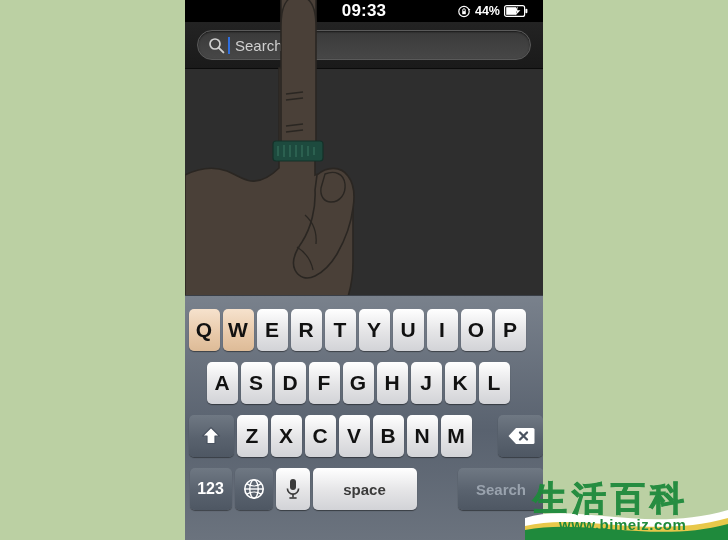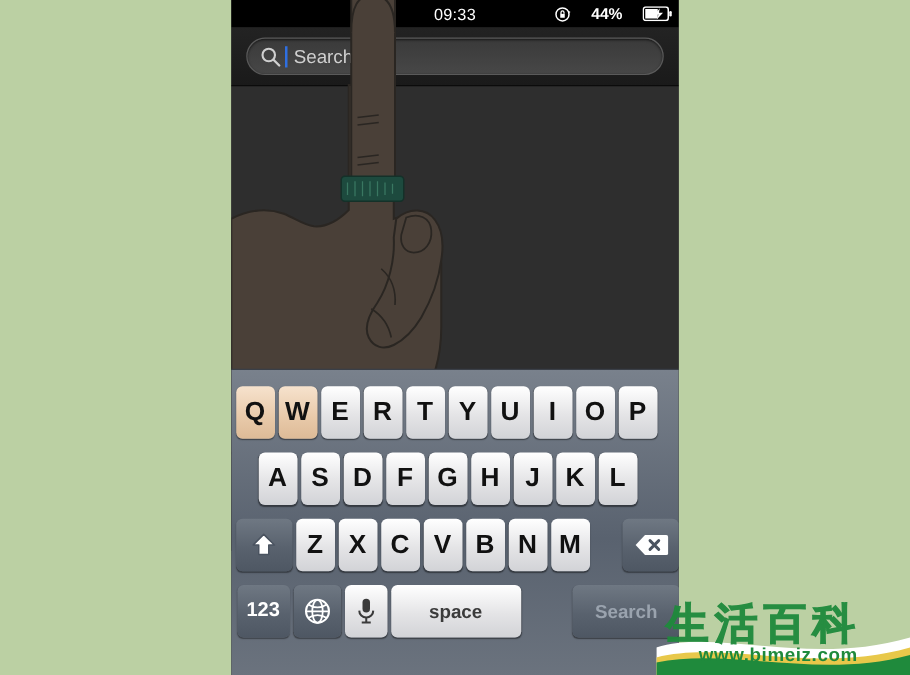--- a/index.html
+++ b/index.html
@@ -51,30 +51,30 @@
     align-items: center;
     gap: 21px;
     padding-left: 6px;
     flex: 0 0 auto;
     margin-top: 44px;
   }
   .sb-center {
     position: absolute;
     left: 0; right: 0;
     text-align: center;
-    font-size: 13px;
-    font-weight: normal;
+    font-size: 17px;
+    font-weight: bold;
     letter-spacing: 0.2px;
   }
   .sb-right {
     position: absolute;
-    right: 5px;
-    display: flex;
-    align-items: center;
-    gap: 16px;
+    right: 15px;
+    display: flex;
+    align-items: center;
+    gap: 4px;
     font-size: 12.5px;
     font-weight: bold;
     justify-content: space-between;
   }
   .signal-dots {
     display: flex;
     align-items: flex-end;
     gap: 1.5px;
     height: 9px;
   }

